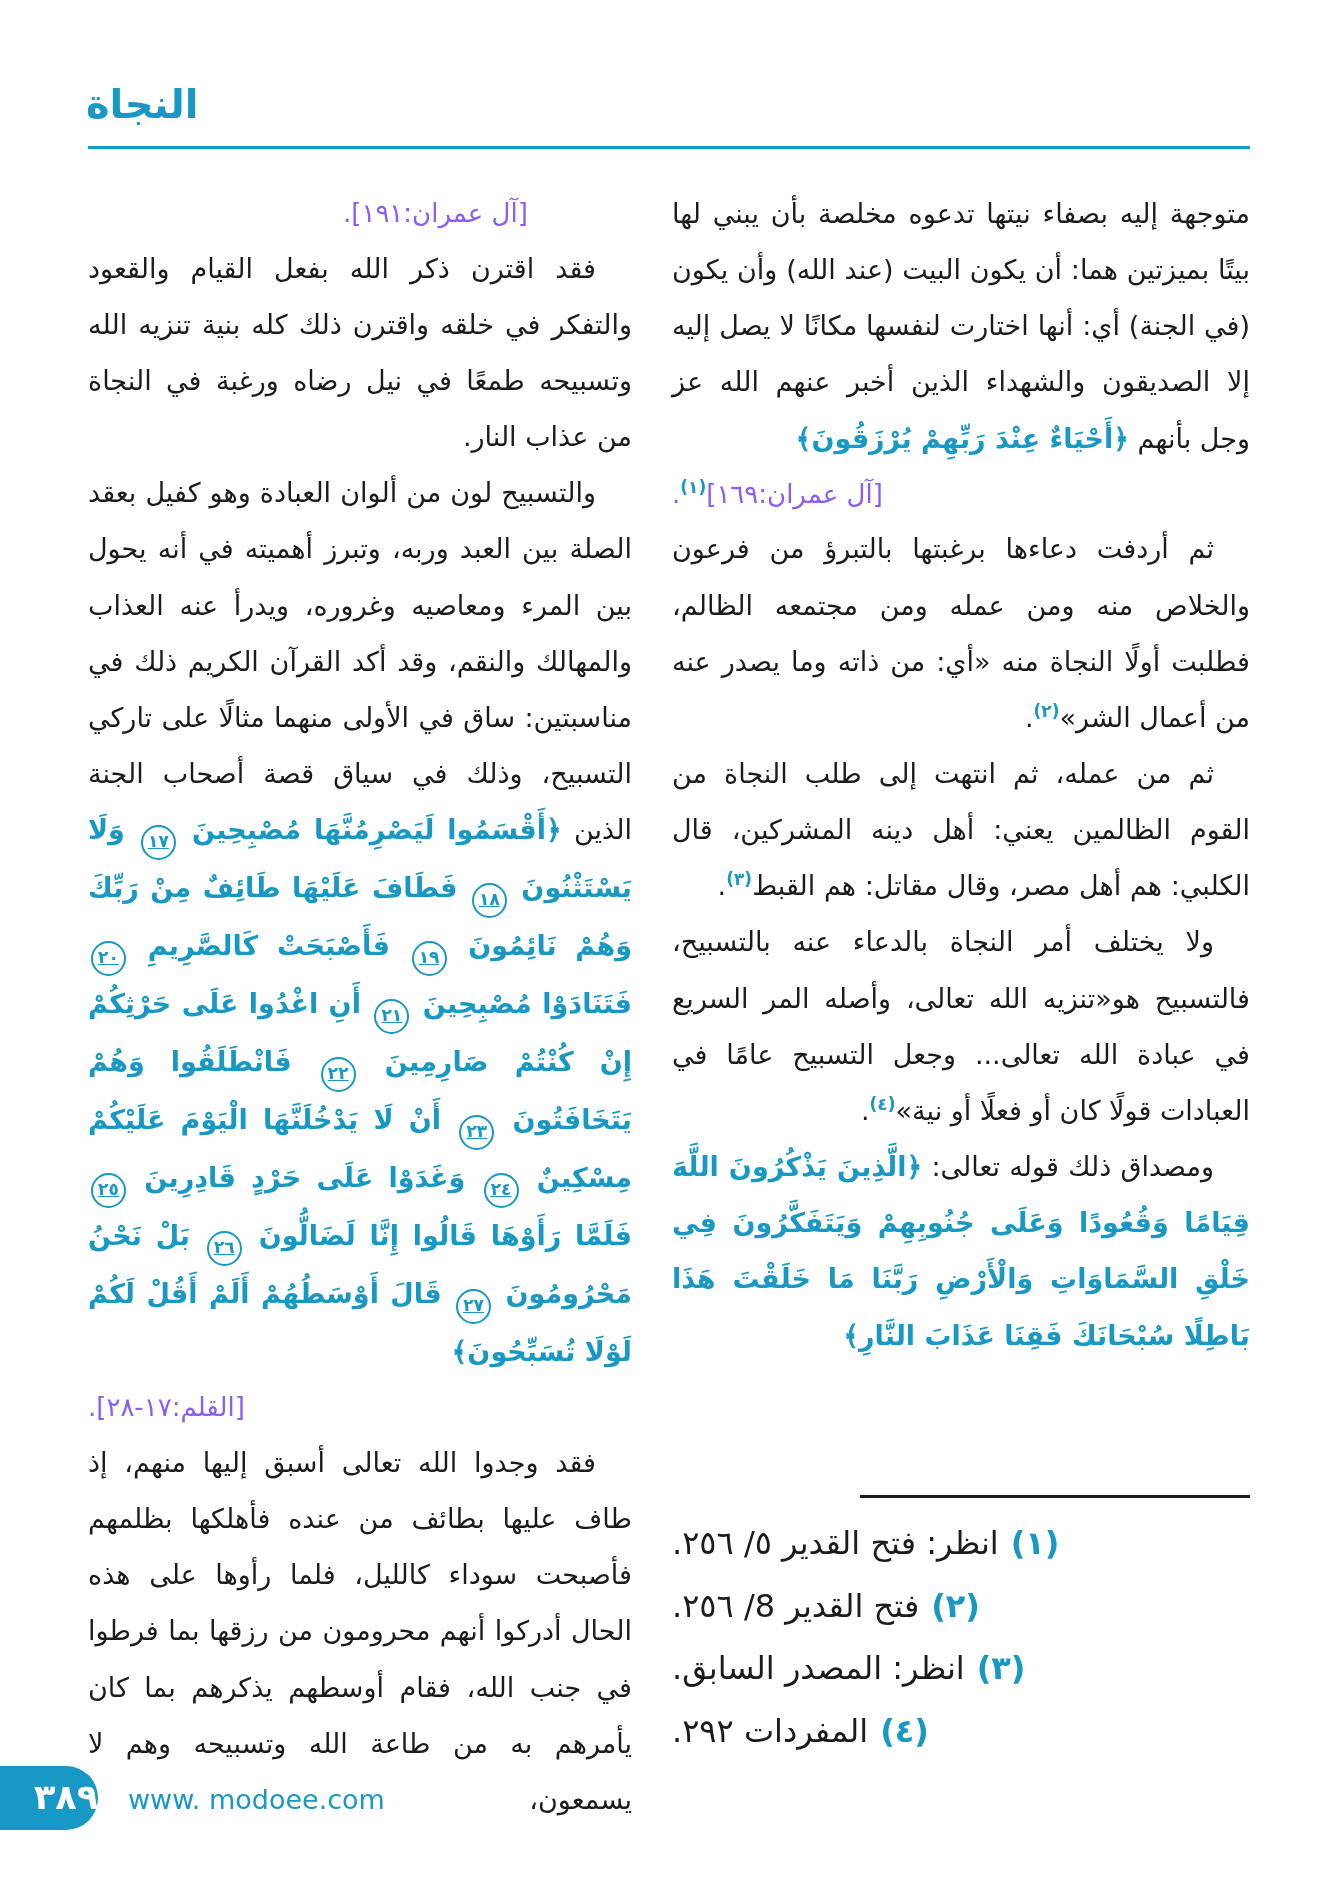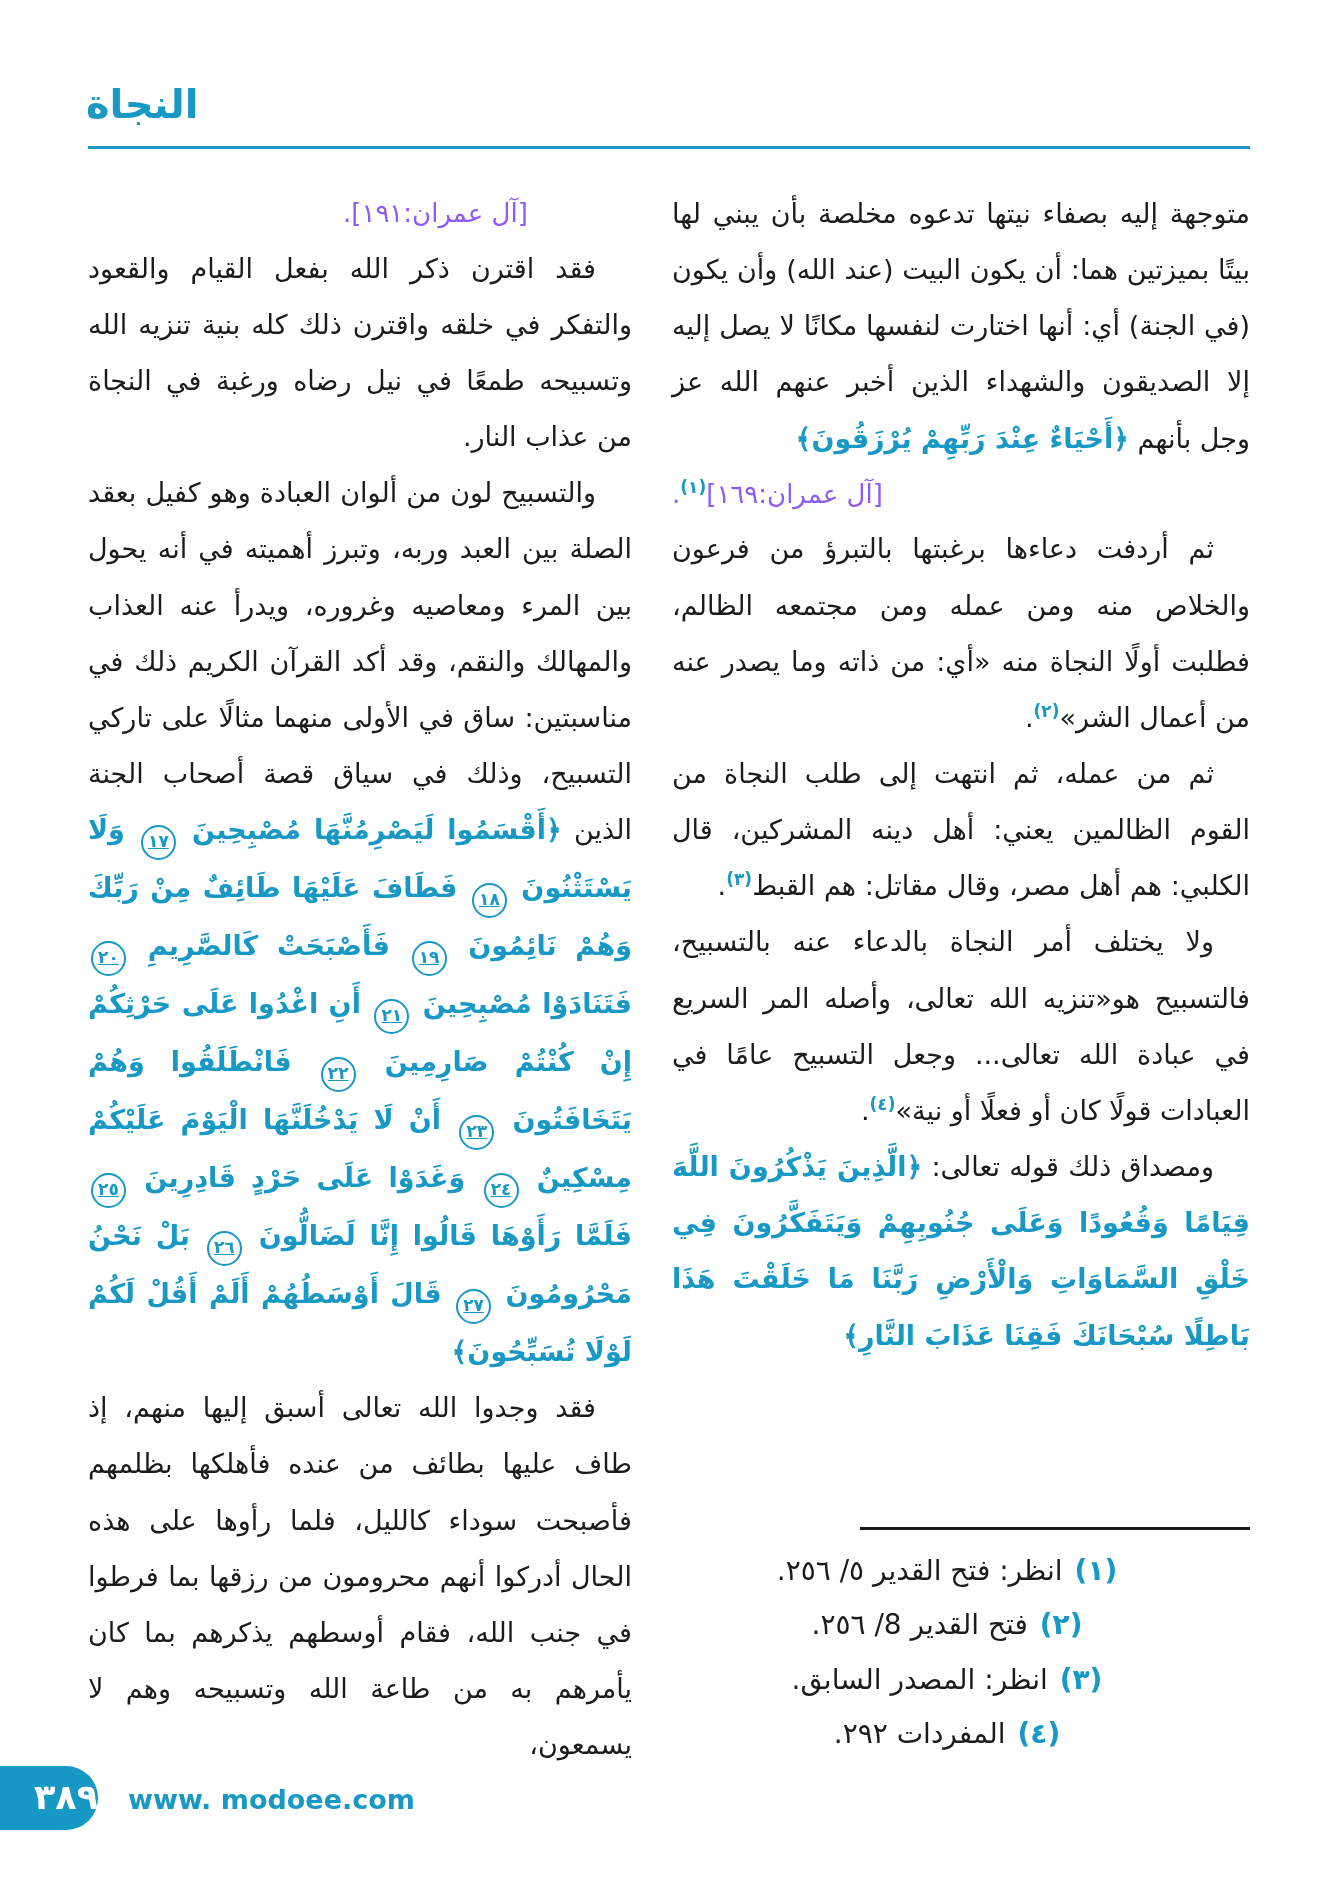--- a/index.html
+++ b/index.html
@@ -55,38 +55,38 @@
   .ref-line {
     font-size: 26px; line-height: 2.1;
     text-align: left;
   }
   .ref-line.ref-mid { padding-left: 255px; text-align: left; }
 
   
   .footnotes { margin-top: auto; padding-top: 20px; }
   .fn-rule { width: 390px; height: 3px; background: #1b1b1b; margin-bottom: 14px; }
   .fn-line {
-    font-size: 28px; line-height: 1.95;
-    text-align: center; padding-right: 28px;
+    font-size: 32px; line-height: 1.95;
+    text-align: left; padding-right: 28px;
   }
   .fn-num { color: #1898c4; font-weight: bold; margin-left: 12px; }
   .fn-text { color: #1b1b1b; }
 
   
   .page-pill {
     position: absolute; left: 0; top: 1766px;
     width: 98px; height: 64px;
     background: #1898c4;
     border-radius: 0 32px 32px 0;
     color: #ffffff; font-size: 35px; font-weight: bold;
     text-align: right; line-height: 62px;
   }
   .website {
     position: absolute; left: 128px; top: 1784px;
-    color: #1898c4; font-size: 27px; font-weight: bold;
+    color: #1898c4; font-size: 27px; font-weight: normal;
     direction: ltr;
   }
 </style>
 </head>
 <body>
 
 <div class="page">
 
   <div class="header-title">النجاة</div>
   <div class="header-rule"></div>
@@ -115,20 +115,21 @@
         <div class="fn-line">
           <span class="fn-num">(٤)</span><span class="fn-text">المفردات ٢٩٢.</span>
         </div>
       </div>
     </div>
 
     <div class="col-left">
       <div class="ref-line ref-mid"><span class="seg-ref">[آل عمران:١٩١].</span></div>
       <div class="para indent"><span class="seg-normal">فقد اقترن ذكر الله بفعل القيام والقعود والتفكر في خلقه واقترن ذلك كله بنية تنزيه الله وتسبيحه طمعًا في نيل رضاه ورغبة في النجاة من عذاب النار.</span></div>
       <div class="para indent"><span class="seg-normal">والتسبيح لون من ألوان العبادة وهو كفيل بعقد الصلة بين العبد وربه، وتبرز أهميته في أنه يحول بين المرء ومعاصيه وغروره، ويدرأ عنه العذاب والمهالك والنقم، وقد أكد القرآن الكريم ذلك في مناسبتين: ساق في الأولى منهما مثالًا على تاركي التسبيح، وذلك في سياق قصة أصحاب الجنة الذين </span><span class="seg-quran">﴿أَقْسَمُوا لَيَصْرِمُنَّهَا مُصْبِحِينَ </span><span class="seg-ayah">١٧</span><span class="seg-quran"> وَلَا يَسْتَثْنُونَ </span><span class="seg-ayah">١٨</span><span class="seg-quran"> فَطَافَ عَلَيْهَا طَائِفٌ مِنْ رَبِّكَ وَهُمْ نَائِمُونَ </span><span class="seg-ayah">١٩</span><span class="seg-quran"> فَأَصْبَحَتْ كَالصَّرِيمِ </span><span class="seg-ayah">٢٠</span><span class="seg-quran"> فَتَنَادَوْا مُصْبِحِينَ </span><span class="seg-ayah">٢١</span><span class="seg-quran"> أَنِ اغْدُوا عَلَى حَرْثِكُمْ إِنْ كُنْتُمْ صَارِمِينَ </span><span class="seg-ayah">٢٢</span><span class="seg-quran"> فَانْطَلَقُوا وَهُمْ يَتَخَافَتُونَ </span><span class="seg-ayah">٢٣</span><span class="seg-quran"> أَنْ لَا يَدْخُلَنَّهَا الْيَوْمَ عَلَيْكُمْ مِسْكِينٌ </span><span class="seg-ayah">٢٤</span><span class="seg-quran"> وَغَدَوْا عَلَى حَرْدٍ قَادِرِينَ </span><span class="seg-ayah">٢٥</span><span class="seg-quran"> فَلَمَّا رَأَوْهَا قَالُوا إِنَّا لَضَالُّونَ </span><span class="seg-ayah">٢٦</span><span class="seg-quran"> بَلْ نَحْنُ مَحْرُومُونَ </span><span class="seg-ayah">٢٧</span><span class="seg-quran"> قَالَ أَوْسَطُهُمْ أَلَمْ أَقُلْ لَكُمْ لَوْلَا تُسَبِّحُونَ﴾</span></div>
+      <div class="ref-line"><span class="seg-ref">[القلم:١٧-٢٨].</span></div>
       <div class="para indent"><span class="seg-normal">فقد وجدوا الله تعالى أسبق إليها منهم، إذ طاف عليها بطائف من عنده فأهلكها بظلمهم فأصبحت سوداء كالليل، فلما رأوها على هذه الحال أدركوا أنهم محرومون من رزقها بما فرطوا في جنب الله، فقام أوسطهم يذكرهم بما كان يأمرهم به من طاعة الله وتسبيحه وهم لا يسمعون،</span></div>
     </div>
 
   </div>
 
   <div class="page-pill">
     <span>٣٨٩</span>
   </div>
   <div class="website">www. modoee.com</div>
 

